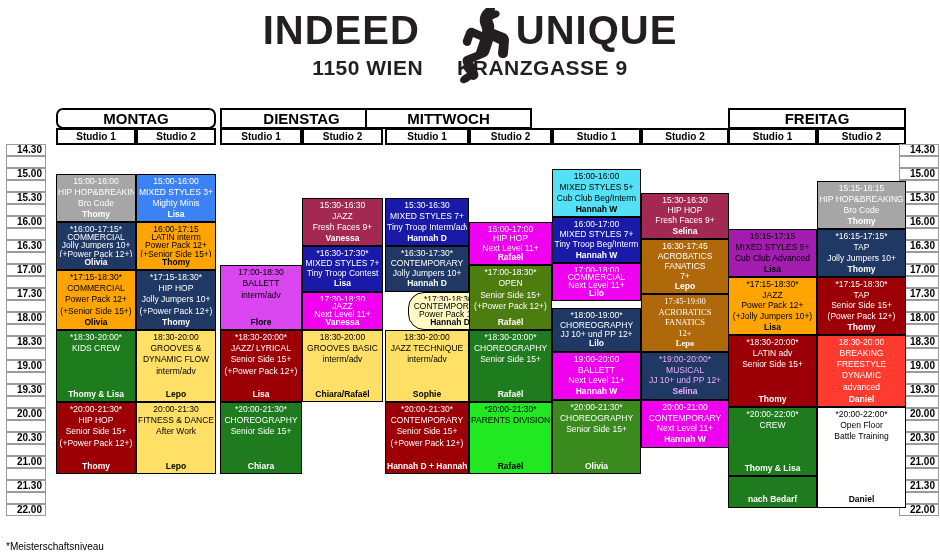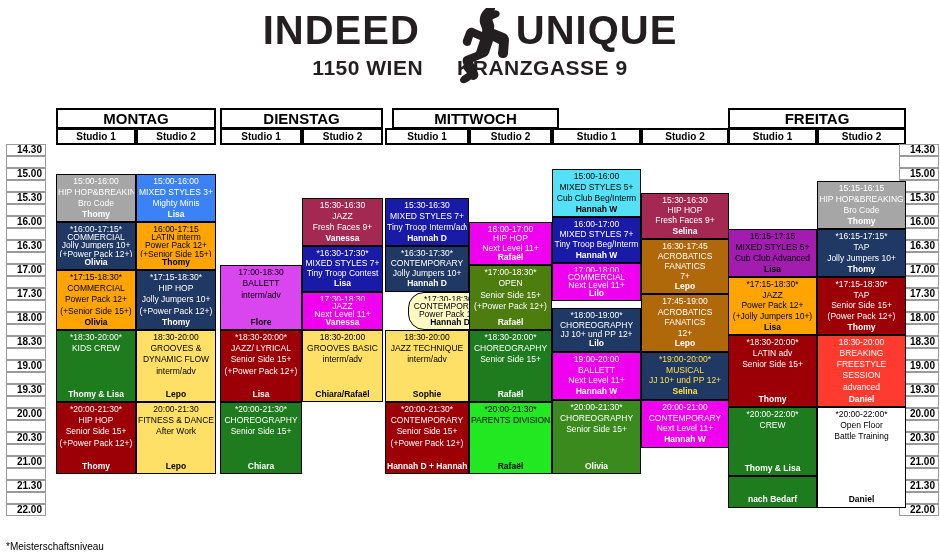--- a/index.html
+++ b/index.html
@@ -91,27 +91,27 @@
 
   <svg class="logo-figure" viewBox="0 0 78 84">
     <g fill="#231f20">
       <path d="M41 2c-3 3-5 8-4 13 1 4 3 6 2 9l-9-4c-3-1-6 1-7 4l-3 8c-1 3 1 6 4 6 2 0 4-1 4-3l2-6 7 3-4 12-10 4c-3 1-4 4-3 7l6 14c1 3 5 4 7 2 2-1 3-4 2-6l-5-11 12-5c2-1 3-2 4-4l4-12 6 3-1 9c0 3 2 5 5 5 3 0 5-2 5-5l1-13c0-3-2-6-5-7l-10-4c1-4-1-7-2-10-1-3 0-6 2-8 2-2 1-5-1-6-2-1-4-1-5 1z"></path>
       <path d="M46 6c2-3 6-5 9-3 2 1 2 3 1 5-2 2-5 2-7 4-1 1-3 0-3-2 0-2 0-3 0-4z"></path>
       <path d="M33 64c-2 5-6 9-11 11-3 1-5-1-5-3 0-2 2-4 4-5 4-2 7-5 9-9 1-2 3-2 4 0 1 2 0 4-1 6z"></path>
     </g>
   </svg>
 
   <div class="grid" id="grid">
-      <div class="dayhdr" style="left: 56px; top: 0px; width: 160px;">MONTAG</div>
+      <div class="dayhdr" style="left: 56px; top: 0px; width: 160px; border-radius: 7px;">MONTAG</div>
       <div class="studiohdr" style="left: 56px; top: 20px; width: 80px;">Studio 1</div>
       <div class="studiohdr" style="left: 136px; top: 20px; width: 80px;">Studio 2</div>
       <div class="dayhdr" style="left: 220px; top: 0px; width: 163px;">DIENSTAG</div>
       <div class="studiohdr" style="left: 220px; top: 20px; width: 82px;">Studio 1</div>
       <div class="studiohdr" style="left: 302px; top: 20px; width: 81px;">Studio 2</div>
-      <div class="dayhdr" style="left: 392px; top: 0px; width: 167px;">MITTWOCH</div>
+      <div class="dayhdr" style="left: 365px; top: 0px; width: 167px;">MITTWOCH</div>
       <div class="studiohdr" style="left: 385px; top: 20px; width: 84px;">Studio 1</div>
       <div class="studiohdr" style="left: 469px; top: 20px; width: 83px;">Studio 2</div>
       <div class="studiohdr" style="left: 552px; top: 20px; width: 89px;">Studio 1</div>
       <div class="studiohdr" style="left: 641px; top: 20px; width: 88px;">Studio 2</div>
       <div class="dayhdr" style="left: 728px; top: 0px; width: 178px;">FREITAG</div>
       <div class="studiohdr" style="left: 728px; top: 20px; width: 89px;">Studio 1</div>
       <div class="studiohdr" style="left: 817px; top: 20px; width: 89px;">Studio 2</div>
       <div class="timecol" style="left: 6px;">
         <div class="timecell" style="top: 36px;">14.30</div>
         <div class="timecell blank" style="top: 48px;">.</div>
@@ -383,28 +383,28 @@
         <div class="ln">Fresh Faces 9+</div>
         <div class="teacher">Selina</div>
       </div>
       <div class="blk" style="left: 641px; top: 130.8px; width: 88px; height: 55.2px; background: rgb(176, 105, 10); color: rgb(255, 255, 255);">
         <div class="ln">16:30-17:45</div>
         <div class="ln">ACROBATICS</div>
         <div class="ln">FANATICS</div>
         <div class="ln">7+</div>
         <div class="teacher">Lepo</div>
       </div>
-      <div class="blk" style="left: 641px; top: 186px; width: 88px; height: 57.6px; background: rgb(176, 105, 10); color: rgb(255, 255, 255);">
+      <div class="blk" style="left: 641px; top: 186px; width: 88px; height: 57.6px; background: rgb(176, 105, 10); color: rgb(255, 255, 255); font-family: Liberation Serif, serif;">
         <div class="ln">17:45-19:00</div>
         <div class="ln">ACROBATICS</div>
         <div class="ln">FANATICS</div>
         <div class="ln">12+</div>
         <div class="teacher">Lepo</div>
       </div>
-      <div class="blk" style="left: 641px; top: 243.6px; width: 88px; height: 48px; background: rgb(31, 56, 100); color: #fde047;">
+      <div class="blk" style="left: 641px; top: 243.6px; width: 88px; height: 48px; background: rgb(31, 56, 100); color: #f0abfc;">
         <div class="ln">*19:00-20:00*</div>
         <div class="ln">MUSICAL</div>
         <div class="ln">JJ 10+ und PP 12+</div>
         <div class="teacher">Selina</div>
       </div>
       <div class="blk" style="left: 641px; top: 291.6px; width: 88px; height: 48px; background: rgb(239, 0, 239); color: rgb(255, 255, 255);">
         <div class="ln">20:00-21:00</div>
         <div class="ln">CONTEMPORARY</div>
         <div class="ln">Next Level 11+</div>
         <div class="teacher">Hannah W</div>
@@ -452,21 +452,21 @@
         <div class="ln">*17:15-18:30*</div>
         <div class="ln">TAP</div>
         <div class="ln">Senior Side 15+</div>
         <div class="ln">(Power Pack 12+)</div>
         <div class="teacher">Thomy</div>
       </div>
       <div class="blk" style="left: 817px; top: 226.8px; width: 89px; height: 72px; background: rgb(255, 59, 48); color: rgb(255, 255, 255);">
         <div class="ln">18:30-20:00</div>
         <div class="ln">BREAKING</div>
         <div class="ln">FREESTYLE</div>
-        <div class="ln">SESSION</div>
+        <div class="ln">DYNAMIC</div>
         <div class="ln">advanced</div>
         <div class="teacher">Daniel</div>
       </div>
       <div class="blk" style="left: 817px; top: 298.8px; width: 89px; height: 100.8px; background: rgb(255, 255, 255); color: rgb(0, 0, 0);">
         <div class="ln">*20:00-22:00*</div>
         <div class="ln">Open Floor</div>
         <div class="ln">Battle Training</div>
         <div class="teacher">Daniel</div>
       </div>
     </div>

